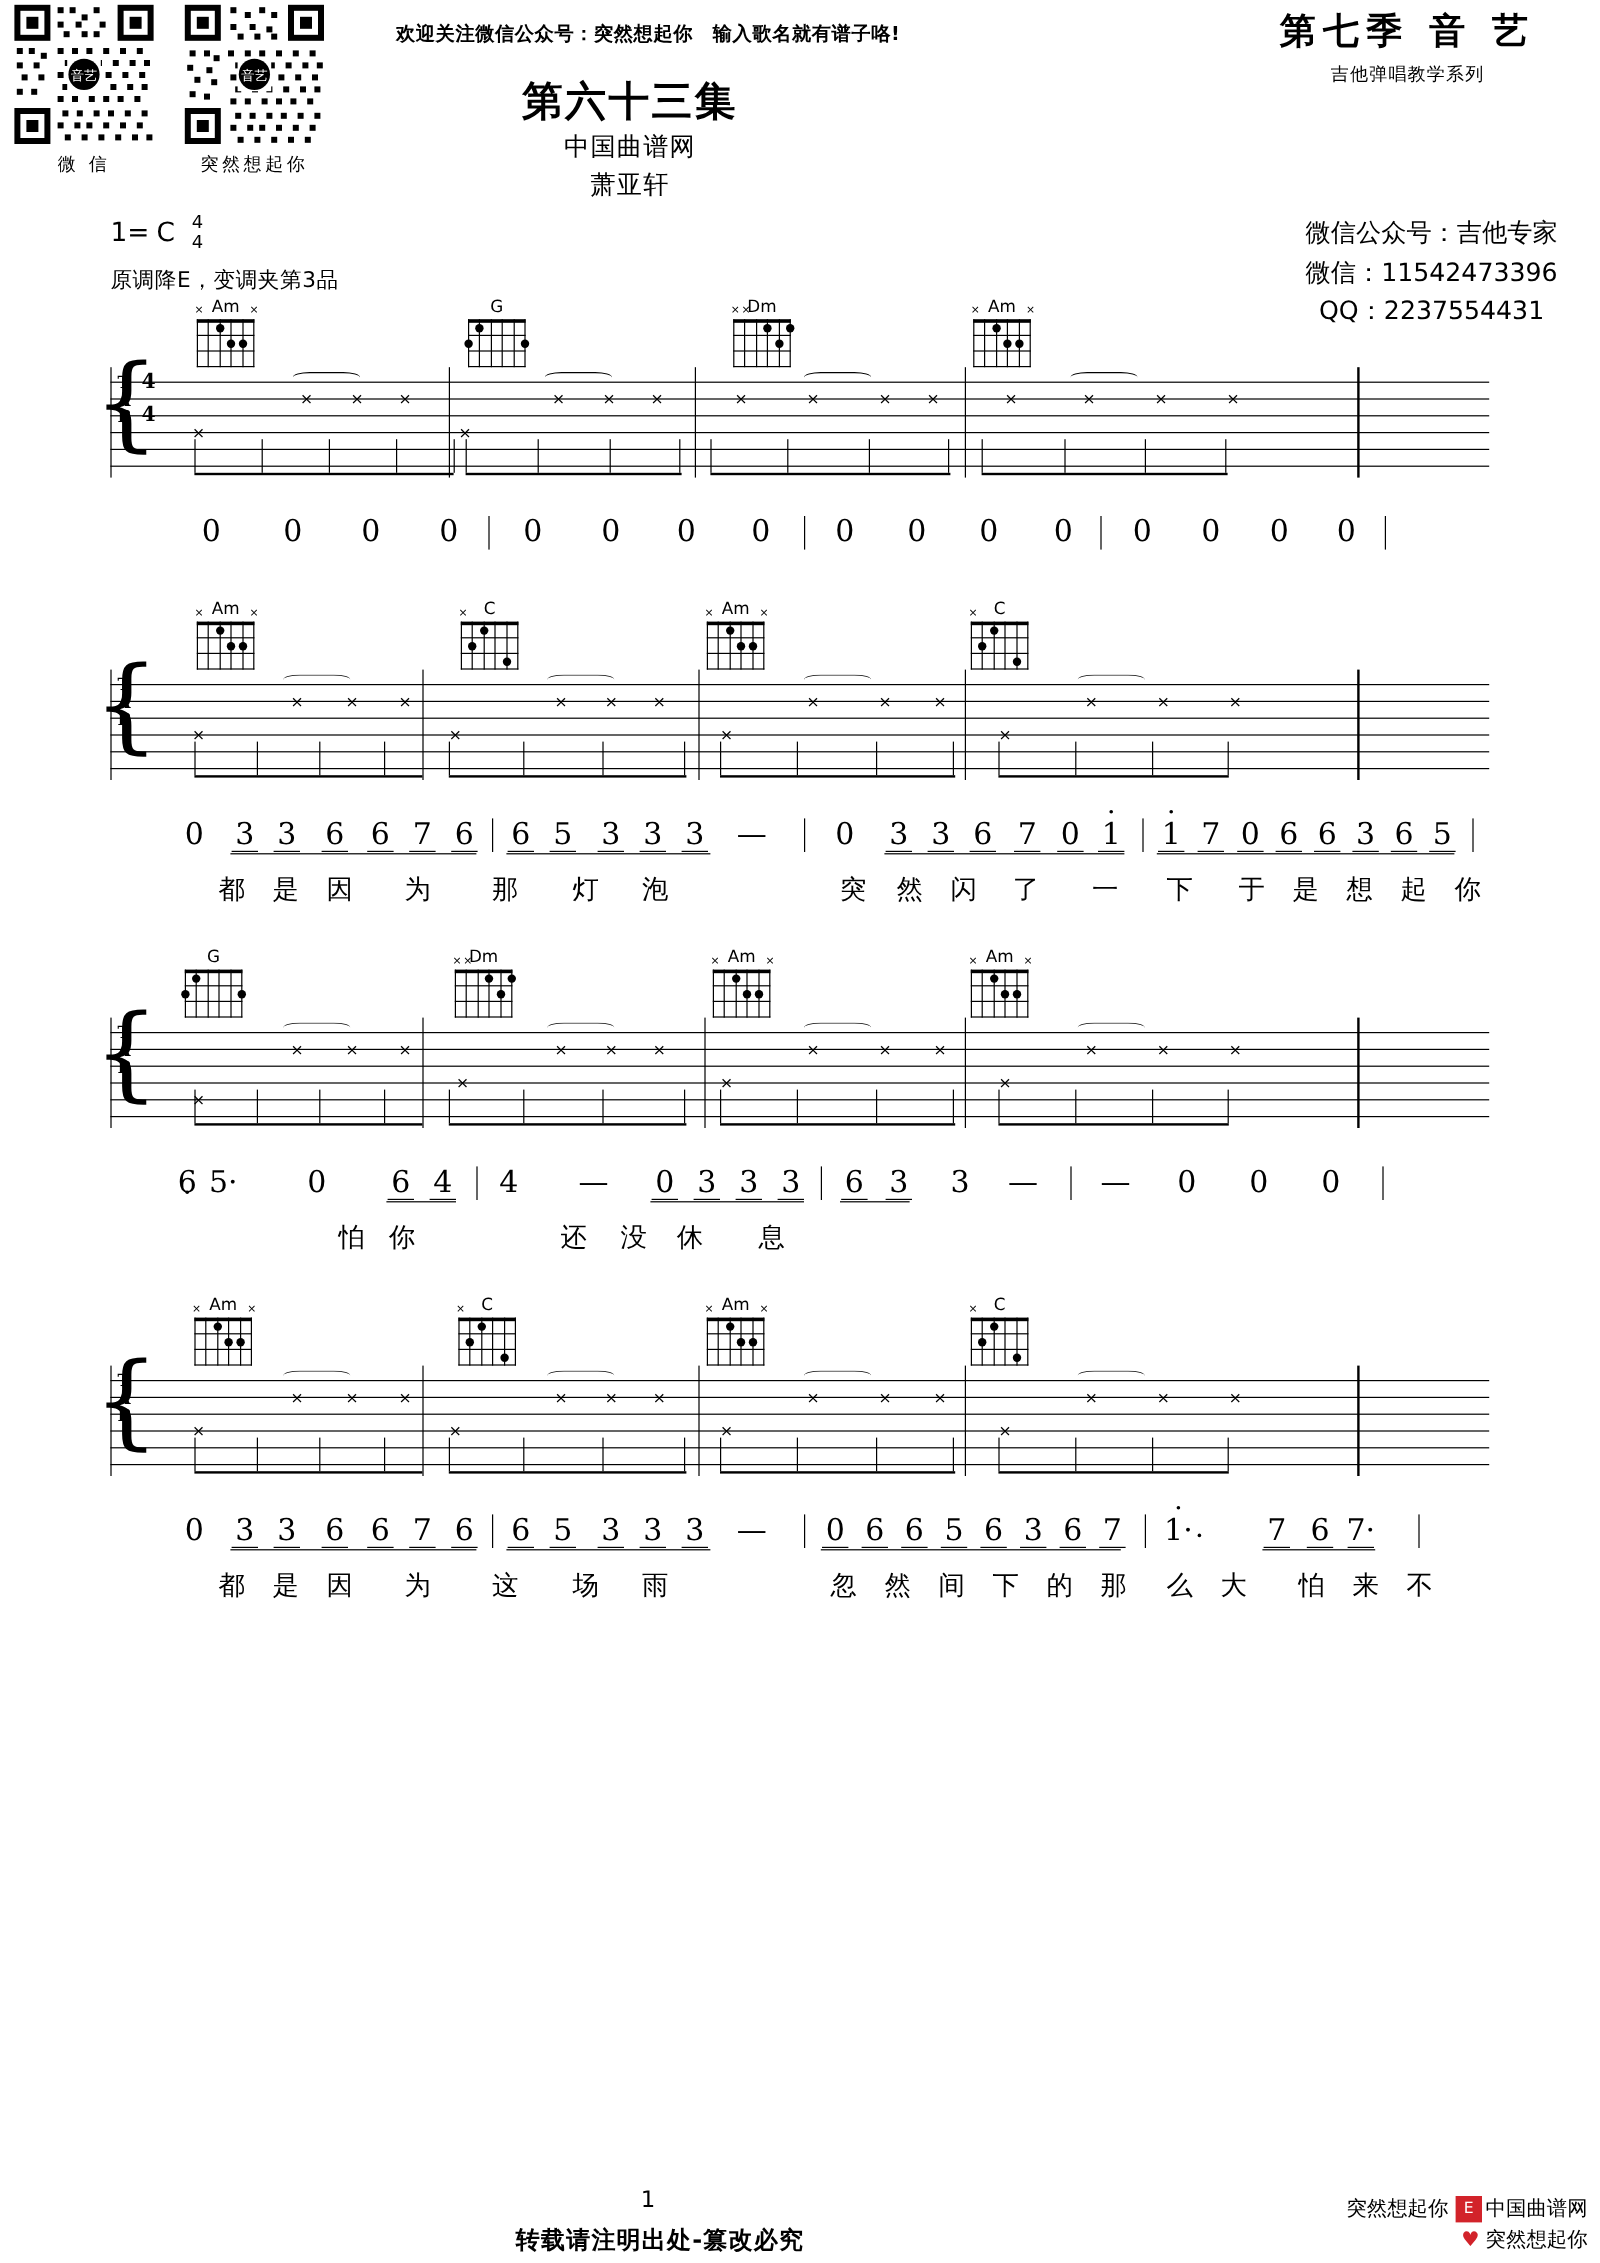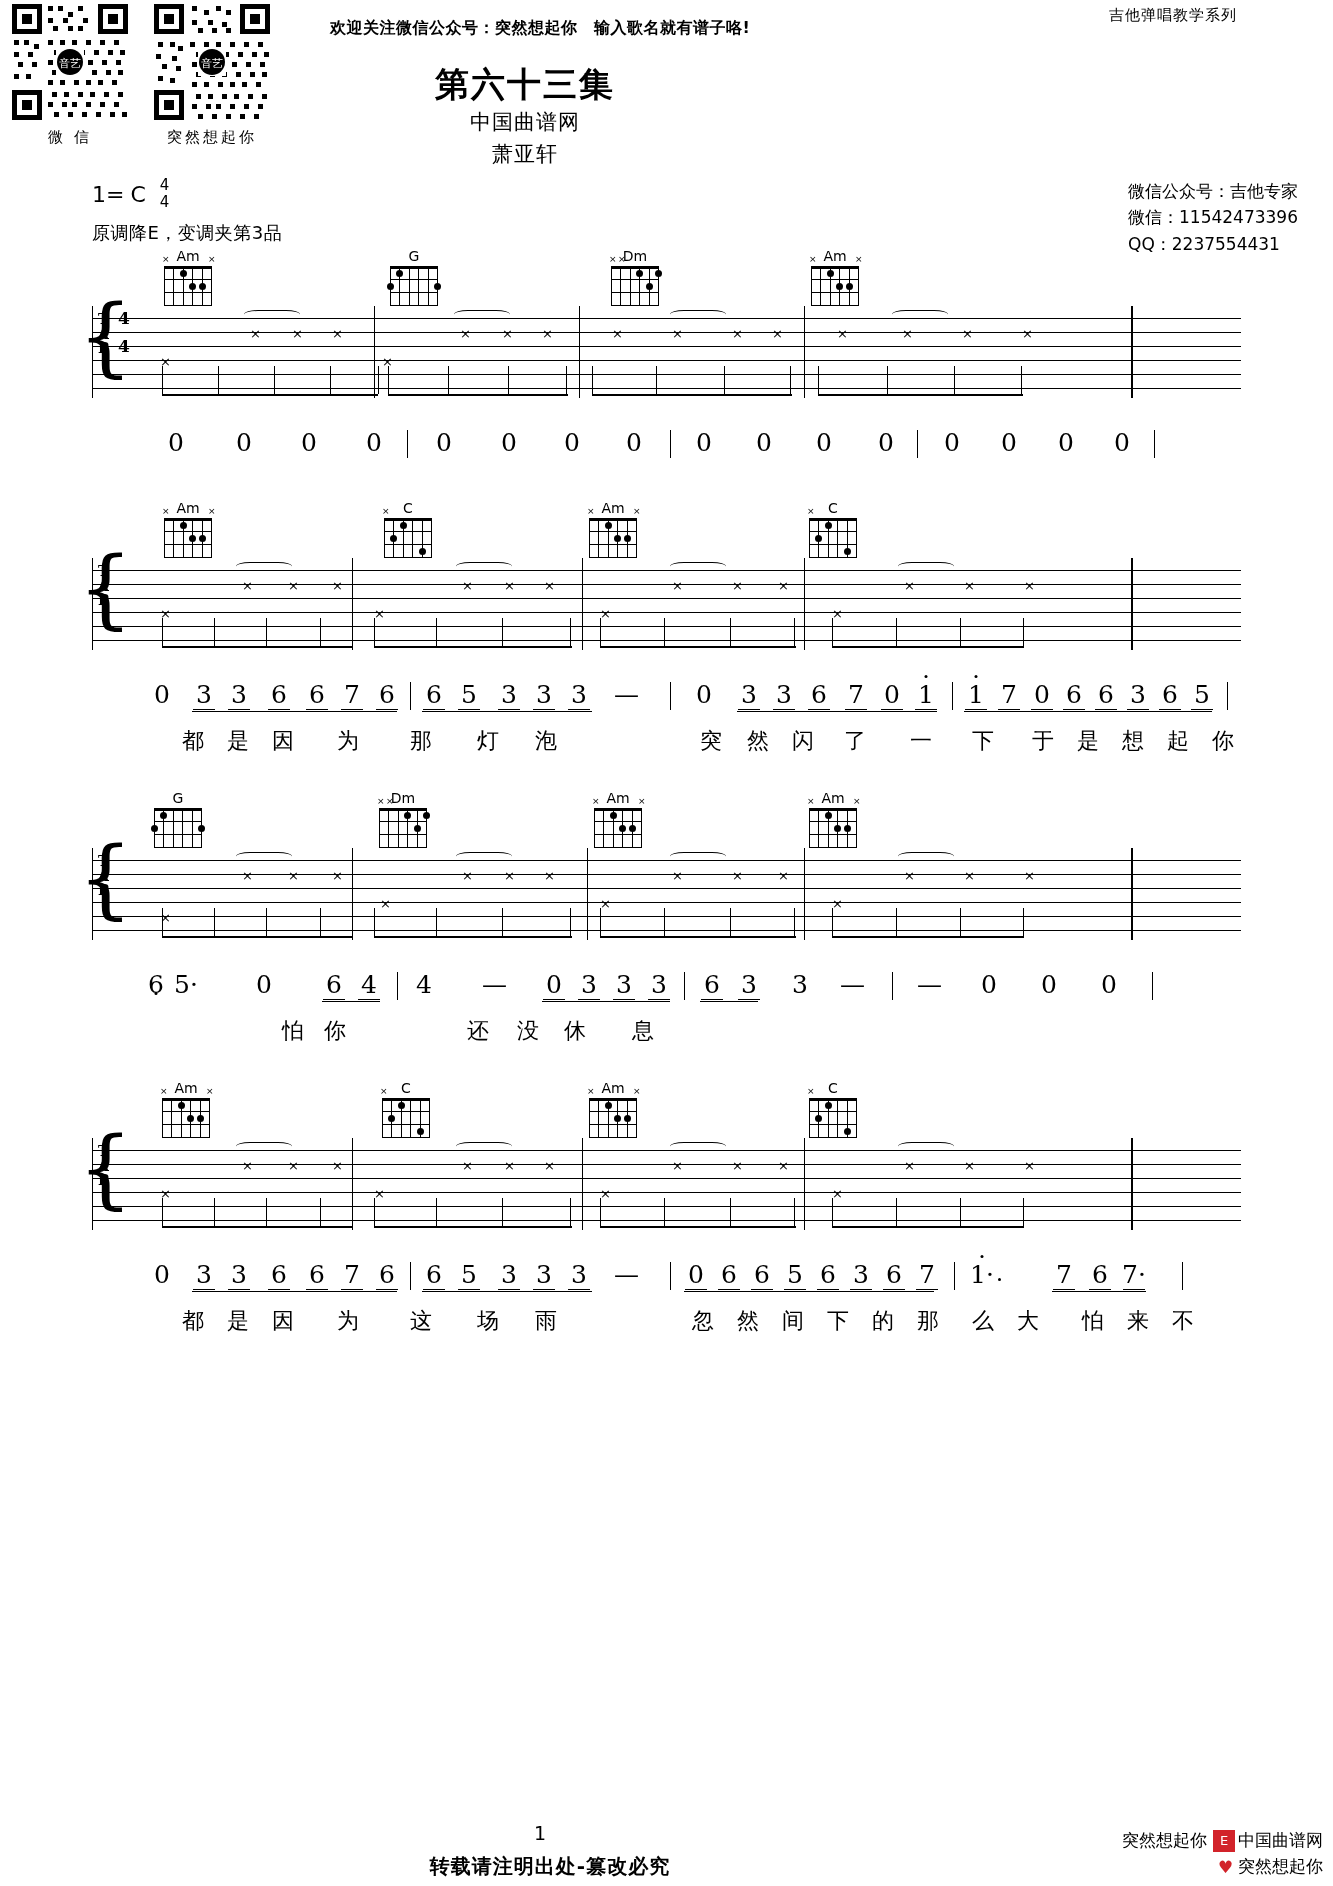--- a/index.html
+++ b/index.html
@@ -46,22 +46,22 @@
     position:absolute; top:140px; left:0; width:1050px; text-align:center;
     font-size:21px; font-family:"DejaVu Sans", sans-serif; letter-spacing:1px;
   }
 
   .key-block { position:absolute; top:178px; left:92px; }
   .key-line { font-size:22px; font-family:"DejaVu Sans", sans-serif; display:flex; align-items:center; gap:6px; }
   .frac { display:inline-flex; flex-direction:column; align-items:center; font-size:15px; line-height:1.05; margin-left:8px; }
   .frac .num { border-bottom:1px solid transparent; }
   .capo-line { font-size:18px; font-family:"DejaVu Sans", sans-serif; padding-top:10px; letter-spacing:0.5px; }
 
-  .contact { position:absolute; top:178px; right:35px; text-align:left;
-    font-size:17px; font-family:"DejaVu Sans", sans-serif; line-height:1.55; }
+  .contact { position:absolute; top:178px; right:35px; text-align:center;
+    font-size:21px; font-family:"DejaVu Sans", sans-serif; line-height:1.55; }
 
   
   .system { position:absolute; left:0; width:1333px; }
   .chord-row { position:relative; height:58px; }
   .chord {
     position:absolute; width:56px; text-align:center;
   }
   .chord-name { font-size:14px; font-family:"DejaVu Sans", sans-serif; margin-bottom:2px; }
   .grid { position:relative; width:48px; height:40px; margin:0 auto; }
   .grid .v, .grid .h { position:absolute; background:#000; }
@@ -297,20 +297,21 @@
         <text x="62" y="67" font-size="11" fill="#fff" text-anchor="middle" font-family="DejaVu Sans">音艺</text>
       </svg>
     </div>
     <div class="qr-caption">突然想起你</div>
   </div>
 </div>
 
 <div class="promo-line">欢迎关注微信公众号：突然想起你　输入歌名就有谱子咯!</div>
 
 <div class="series-box">
+  <div class="series-title">第七季 音 艺</div>
   <div class="series-sub">吉他弹唱教学系列</div>
 </div>
 
 <div class="song-title">第六十三集</div>
 <div class="song-ep">中国曲谱网</div>
 <div class="song-artist">萧亚轩</div>
 
 <div class="key-block">
   <div class="key-line">
     <span>1=</span>

